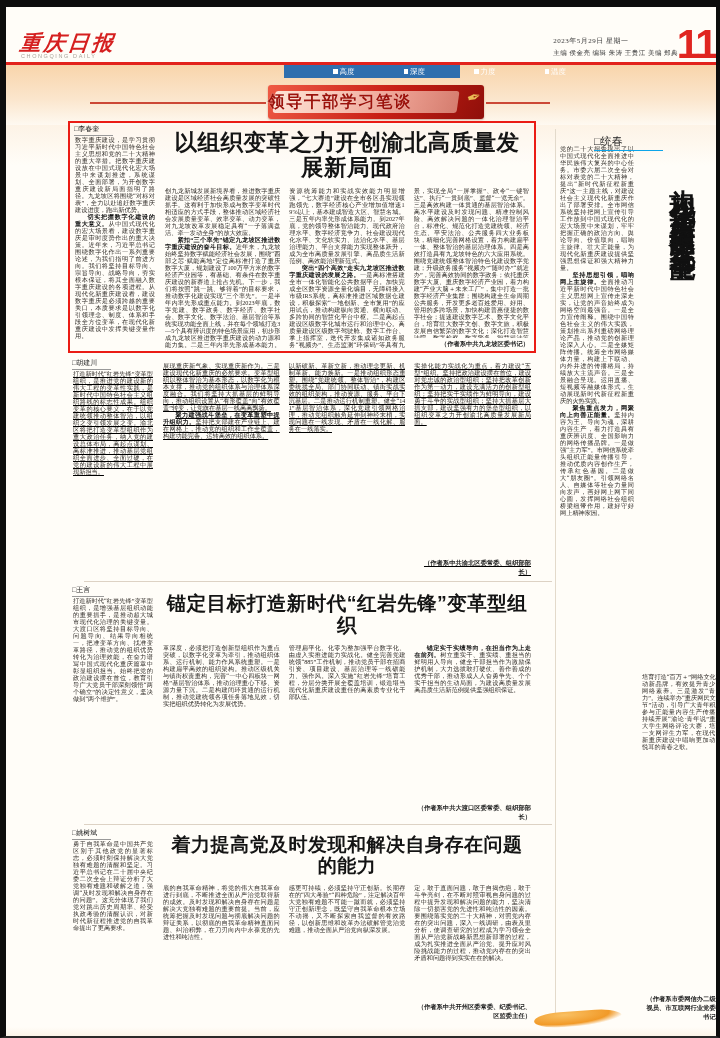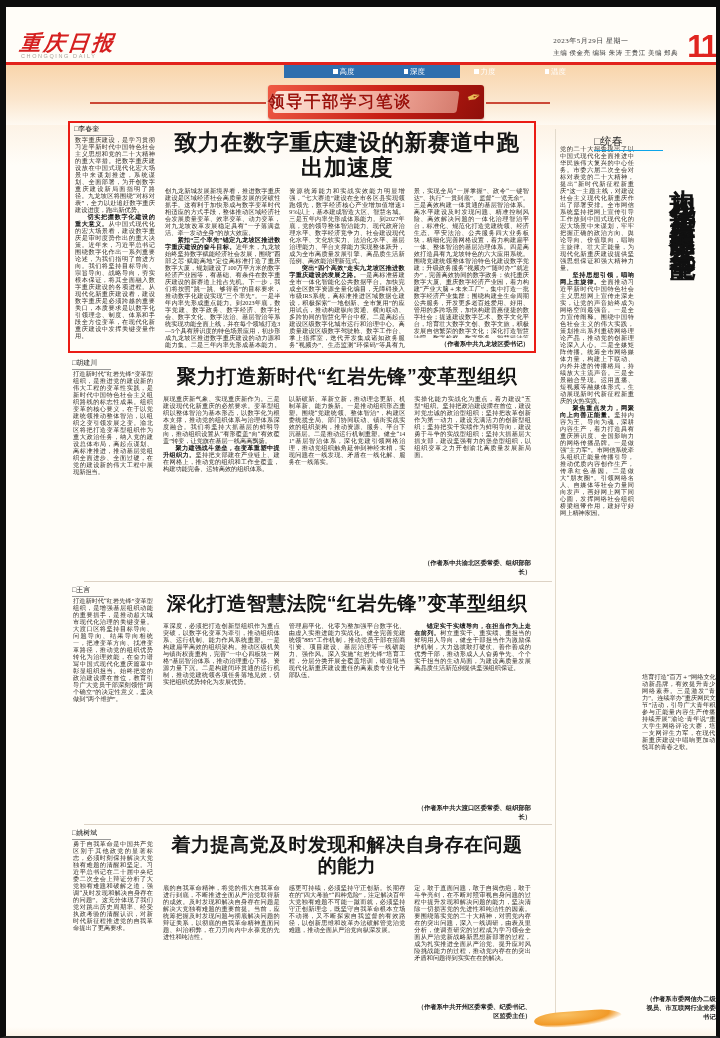--- a/index.html
+++ b/index.html
@@ -23,21 +23,21 @@
   .weekly-en{font-size:10px;font-weight:bold;color:#8c8c8c;letter-spacing:3px;
     font-family:"Liberation Sans",sans-serif;}
   .weekly-small{font-size:26px;font-weight:bold;color:#ce1d1b;letter-spacing:2px;line-height:1.0;}
   .seal{margin-left:7px;margin-top:6px;width:29px;height:43px;
     background:linear-gradient(160deg,#c8793f,#a94e1d);border:1px solid #8a3c14;
     box-shadow:inset 0 0 0 1.5px rgba(255,255,255,.75);display:flex;align-items:center;justify-content:center;}
   .seal span{writing-mode:vertical-rl;color:#fff;font-size:13.5px;font-weight:bold;letter-spacing:3px;}
   .dateline{position:absolute;right:38px;top:29px;text-align:left;color:#3a3a3a;}
   .date-l1{font-size:7px;letter-spacing:.5px;}
   .date-l2{font-size:6.5px;margin-top:3px;letter-spacing:.5px;}
-  .page-num{position:absolute;right:0px;top:22px;font-size:31px;font-weight:bold;
+  .page-num{position:absolute;right:0px;top:14px;font-size:41px;font-weight:bold;
     color:#e02520;font-family:"Liberation Sans",sans-serif;letter-spacing:-2px;}
   .red-rule{position:absolute;left:0;top:55px;width:100%;height:2.5px;background:#e2221c;}
   .navbar{position:absolute;left:278px;top:58px;width:176px;height:13px;background:#2f6fae;
     display:flex;align-items:center;padding:0 9px;gap:9px;}
   .nav-item{color:#fff;font-size:7.5px;font-family:"Liberation Sans",sans-serif;
     display:flex;align-items:center;white-space:nowrap;padding-left:40px;}
   .nav-item::before{content:"";display:inline-block;width:4.5px;height:4.5px;background:#fff;margin-right:2px;}
   
   .banner{position:absolute;left:262px;top:78px;width:216px;height:34px;border-radius:3px;
     background:linear-gradient(120deg,#ef5b45 0%,#c81f15 55%,#8f0f0a 100%);
@@ -65,21 +65,21 @@
   .col{flex:1;overflow:hidden;display:flex;flex-direction:column;}
   .para{margin:0;font-size:6.2px;line-height:1.13;text-align:justify;color:#2e2a26;
     text-indent:2em;word-break:break-all;}
   .para.ni{text-indent:0;}
   .para b{color:#141414;}
   .attribution{font-size:6.3px;font-weight:bold;color:#1d1d1d;text-align:right;
     margin-top:2px;flex:none;word-break:break-all;}
   .divider{position:absolute;left:78px;width:468px;height:1px;background:#ddd2c4;}
   
   #main-box{top:114px;height:232px;border:2.5px solid #ea1c15;background:rgba(255,253,248,.35);}
-  #art2{top:350px;height:222px;}
+  #art2{top:350px;height:222px;text-decoration:underline;}
   #art3{top:577px;height:240px;}
   #art4{top:820px;height:196px;}
   .vrule{position:absolute;left:549px;top:122px;width:1px;height:884px;background:#e3dacb;}
   
   #right-region{position:absolute;left:554px;top:118px;width:162px;height:897px;}
   .rr-label{position:absolute;left:34px;top:9px;font-size:11px;color:#222;
     border-bottom:1px solid #0ea5e9;padding-right:40px;padding-bottom:1px;}
   .rr-flex{display:flex;height:100%;padding-top:20px;}
   .rr-cola{width:74px;flex:none;overflow:hidden;}
   .rr-colb{width:80px;margin-left:8px;display:flex;flex-direction:column;overflow:hidden;}
@@ -130,21 +130,21 @@
   </div>
 
   <div class="art" id="main-box">
     <div class="author-label">□李春奎</div>
     <div class="art-flex">
       <div class="colnarrow">
           <p class="para ni">数字重庆建设，是学习贯彻习近平新时代中国特色社会主义思想和党的二十大精神的重大举措。把数字重庆建设放在中国式现代化宏大场景中来谋划推进，系统谋划、全面部署，为开创数字重庆建设新局面指明了路径。九龙坡区将围绕“对标对表”，全力以赴追赶数字重庆建设进度，跑出新优势。</p>
           <p class="para"><b>切实把握数字化建设的重大意义。</b>从中国式现代化的宏大场景看，建设数字重庆是审时度势作出的重大决策。近年来，习近平总书记围绕数字化作出一系列重要论述，为我们指明了前进方向。我们将坚持目标导向、宗旨导向、战略导向，夯实根本保证，将其全面融入数字重庆建设的各项进程。从现代化新重庆建设看，建设数字重庆是必须跨越的重要关口，本质要求是以数字化引领理念、制度、体系和手段全方位变革，在现代化新重庆建设中发挥关键变量作用。</p>
         </div>
       <div class="art-main">
-        <div class="headline h1size">致力在数字重庆建设的新赛道中跑出加速度</div>
+        <div class="headline h1size">以组织变革之力开创渝北高质量发展新局面</div>
         <div class="cols">
           <div class="col">
               <p class="para ni">创九龙新城发展新境界看，推进数字重庆建设是区域经济社会高质量发展的突破性抓手。这有利于加快形成与数字变革时代相适应的方式手段，整体推动区域经济社会发展质量变革、效率变革、动力变革，对九龙坡改革发展稳定具有“一子落满盘活、牵一发动全身”的放大效应。</p>
               <p class="para"><b>紧扣“三个率先”锚定九龙坡区推进数字重庆建设的奋斗目标。</b>近年来，九龙坡始终坚持数字赋能经济社会发展，围绕“西部之芯·赋能高地”定位高标准打造了重庆数字大厦，规划建设了100万平方米的数字经济产业园等，有基础、有条件在数字重庆建设的新赛道上抢占先机。下一步，我们将按照“跳一跳、够得着”的目标要求，推动数字化建设实现“三个率先”。一是半年内率先形成重点能力。到2023年底，数字党建、数字政务、数字经济、数字社会、数字文化、数字法治、基层智治等系统实现功能全面上线，并在每个领域打造3—5个具有辨识度的特色场景应用，初步形成九龙坡区推进数字重庆建设的动力源和能力集。二是三年内率先形成基本能力。到2025年底，数字</p>
             </div>
           <div class="col">
               <p class="para ni">资源统筹能力和实战实效能力明显增强，“七大赛道”建设在全市各区县实现领跑领先，数字经济核心产业增加值增速19%以上，基本建成智造大区、智慧名城。三是五年内率先形成体系能力。到2027年底，党的领导整体智治能力、现代政府治理水平、数字经济竞争力、社会建设现代化水平、文化软实力、法治化水平、基层治理能力、平台支撑能力实现整体跃升，成为全市高质量发展引擎、高品质生活新范例、高效能治理新范式。</p>
               <p class="para"><b>突出“四个高效”走实九龙坡区推进数字重庆建设的发展之路。</b>一是高标准搭建全市一体化智能化公共数据平台。加快完成全区数字资源全量化编目，无障碍接入市级IRS系统，高标准推进区域数据仓建设，积极探索“一地创新、全市复用”的应用试点，推动构建纵向贯通、横向联动、多跨协同的智慧化平台中枢。二是高起点建设区级数字化城市运行和治理中心。高质量建设区级数字驾驶舱、数字工作台、掌上指挥室，迭代开发集成诸如政务服务“视频办”、生态监测“环保码”等具有九龙坡辨识度的应用场</p>
             </div>
           <div class="col">
@@ -158,21 +158,20 @@
     </div>
   </div>
 
   <div class="art" id="art2">
     <div class="author-label">□胡建川</div>
     <div class="art-flex">
       <div class="colnarrow">
           <p class="para ni">打造新时代“红岩先锋”变革型组织，是推进党的建设新的伟大工程的变革性实践，是新时代中国特色社会主义组织路线的标志性成果。组织变革的核心要义，在于以党建统领推动整体智治，以组织之变引领发展之变。渝北区将把打造变革型组织作为重大政治任务，纳入党的建设总体布局，高起点谋划、高标准推进，推动基层党组织全面进步、全面过硬，在党的建设新的伟大工程中展现新担当。</p>
         </div>
       <div class="art-main">
-        <div class="headline h2size">聚力打造新时代“红岩先锋”变革型组织</div>
         <div class="cols">
           <div class="col">
               <p class="para ni">展现重庆新气象、实现重庆新作为。三是建设现代化新重庆的必然要求。变革型组织以整体智治为基本形态，以数字化为根本支撑，推动党的组织体系与治理体系深度融合。我们将坚持大抓基层的鲜明导向，推动组织设置从“有形覆盖”向“有效覆盖”转变，让党旗在基层一线高高飘扬。</p>
               <p class="para"><b>聚力建强战斗堡垒，在变革重塑中提升组织力。</b>坚持把支部建在产业链上、建在网格上，推动党的组织和工作全覆盖，构建功能完备、运转高效的组织体系。</p>
             </div>
           <div class="col">
               <p class="para ni">以新破新、革新立新，推动理念更新、机制革新、能力焕新。一是推动组织形态重塑。围绕“党建统领、整体智治”，构建区委统揽全局、部门协同联动、镇街实战实效的组织架构，推动资源、服务、平台下沉基层。二是推动运行机制重塑。健全“141”基层智治体系，深化党建引领网格治理，推动党组织触角延伸到神经末梢，实现问题在一线发现、矛盾在一线化解、服务在一线落实。</p>
             </div>
           <div class="col">
             <div style="flex:1;overflow:hidden;">
@@ -187,21 +186,21 @@
 
   <div class="divider" style="top:574px;"></div>
 
   <div class="art" id="art3">
     <div class="author-label">□王言</div>
     <div class="art-flex">
       <div class="colnarrow">
           <p class="para ni">打造新时代“红岩先锋”变革型组织，是增强基层组织动能的重要抓手，是推动超大城市现代化治理的关键变量。大渡口区将坚持目标导向、问题导向、结果导向相统一，把准变革方向、找准变革路径，推动党的组织优势转化为治理效能，在奋力谱写中国式现代化重庆篇章中彰显组织担当。始终把党的政治建设摆在首位，教育引导广大党员干部深刻领悟“两个确立”的决定性意义，坚决做到“两个维护”。</p>
         </div>
       <div class="art-main">
-        <div class="headline h2size">深化打造智慧法院“红岩先锋”变革型组织</div>
+        <div class="headline h2size">锚定目标打造新时代“红岩先锋”变革型组织</div>
         <div class="cols">
           <div class="col">
               <p class="para ni">革深度，必须把打造创新型组织作为重点突破，以数字化变革为牵引，推动组织体系、运行机制、能力作风系统重塑。一是构建扁平高效的组织架构。推动区级机关与镇街权责重构，完善“一中心四板块一网格”基层智治体系，推动治理重心下移、资源力量下沉。二是构建闭环贯通的运行机制，推动党建统领各项任务落地见效，切实把组织优势转化为发展优势。</p>
             </div>
           <div class="col">
               <p class="para ni">管理扁平化、化零为整加强平台数字化、由虚入实推进能力实战化。健全完善党建统领“885”工作机制，推动党员干部在招商引资、项目建设、基层治理等一线砺能力、强作风。深入实施“红岩先锋”培育工程，分层分类开展全覆盖培训，锻造堪当现代化新重庆建设重任的高素质专业化干部队伍。</p>
             </div>
           <div class="col">
             <div style="flex:1;overflow:hidden;">
                 <p class="para"><b>锚定实干实绩导向，在担当作为上走在前列。</b>树立重实干、重实绩、重担当的鲜明用人导向，健全干部担当作为激励保护机制，大力选拔敢打硬仗、善作善成的优秀干部，推动形成人人奋勇争先、个个实干担当的生动局面，为建设高质量发展高品质生活新范例提供坚强组织保证。</p>

